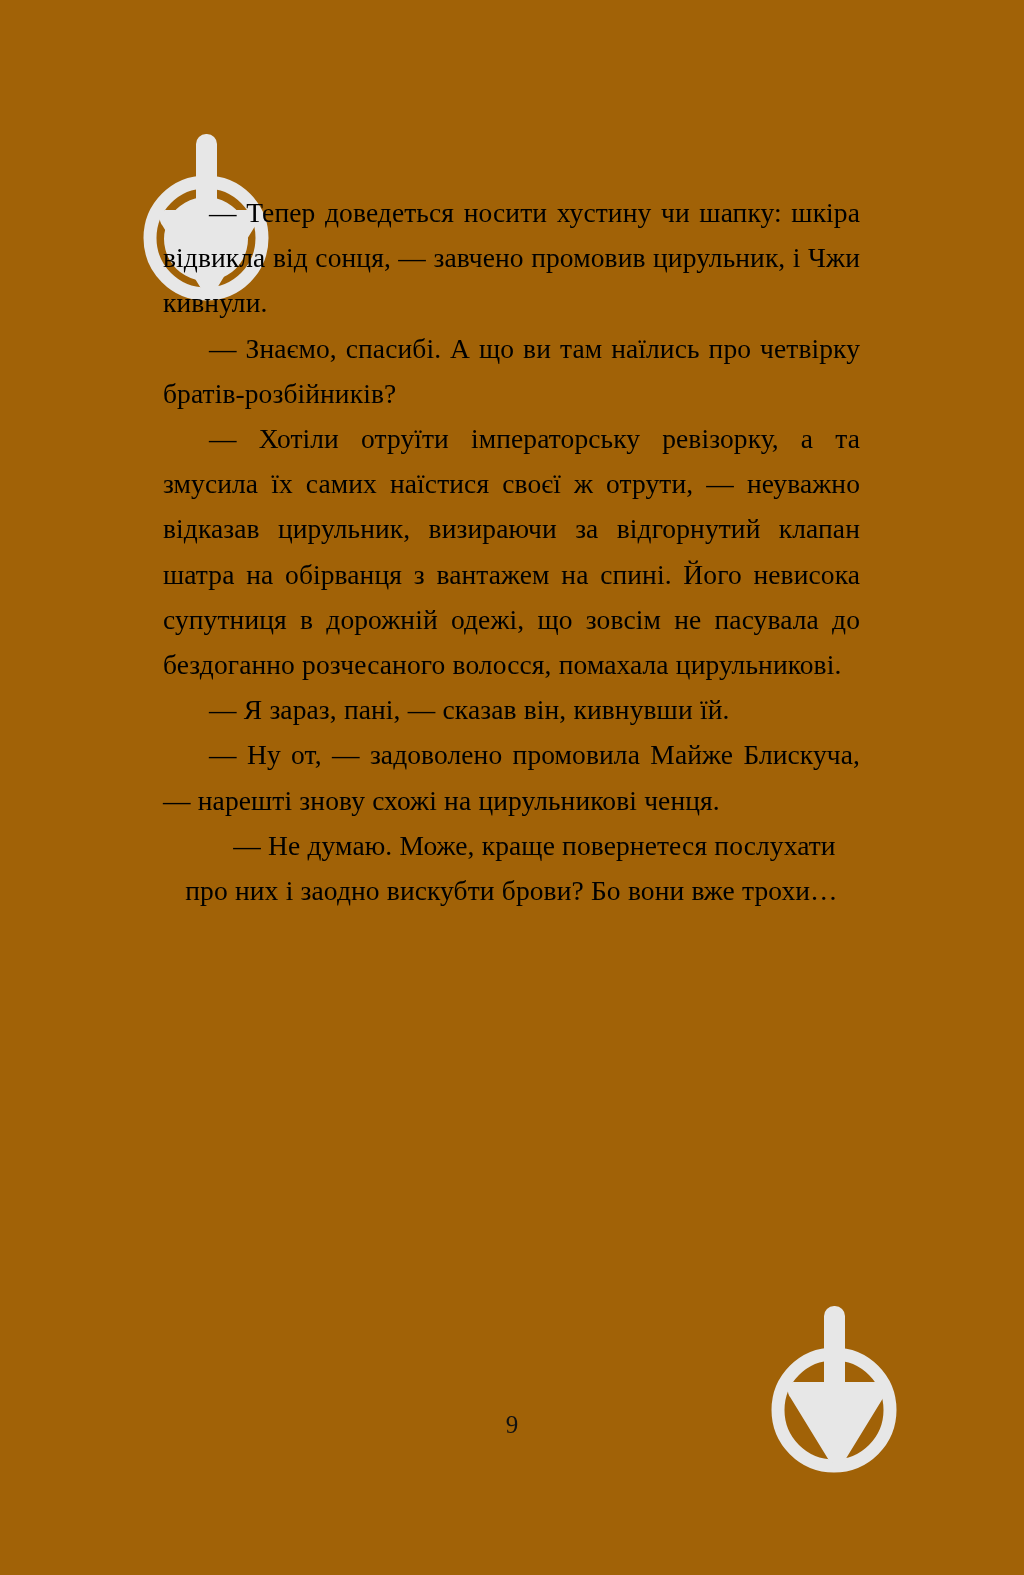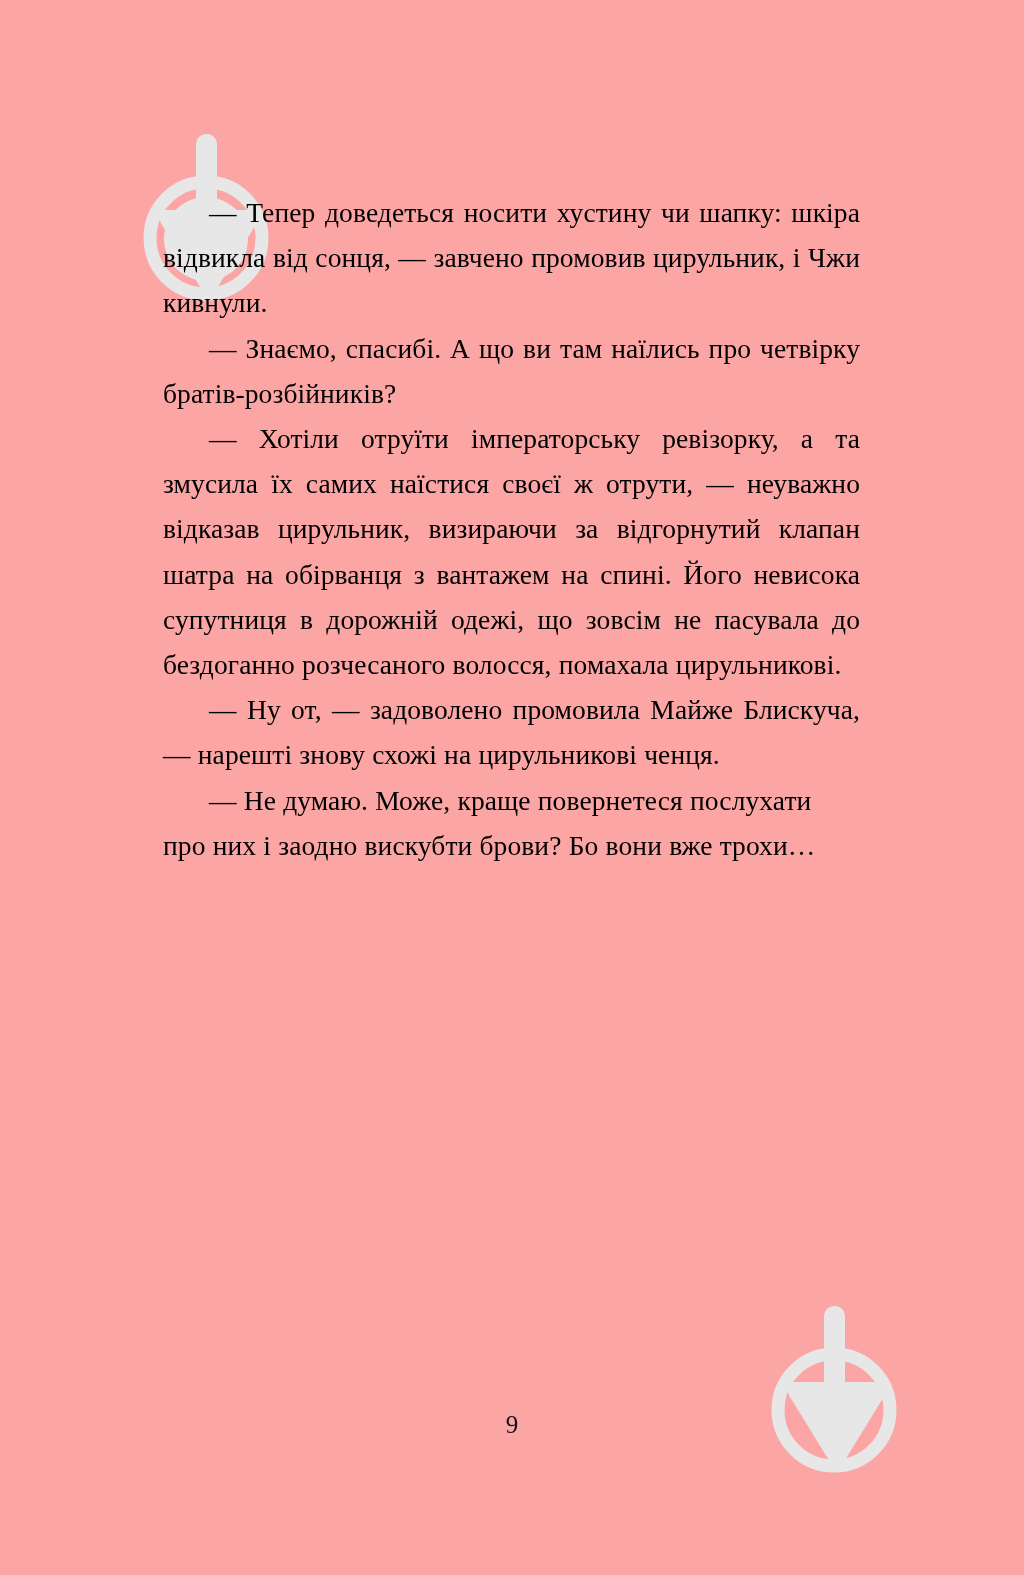--- a/index.html
+++ b/index.html
@@ -6,21 +6,21 @@
   html, body {
     margin: 0;
     padding: 0;
     background: #ffffff;
   }
 
   .page {
     position: relative;
     width: 1024px;
     height: 1575px;
-    background: #fca5a5;
+    background: #a16207;
     overflow: hidden;
     font-family: "Liberation Serif", "DejaVu Serif", serif;
   }
 
   
   .watermark {
     position: absolute;
     pointer-events: none;
     user-select: none;
   }
@@ -53,21 +53,21 @@
     text-justify: inter-word;
     text-indent: 46px;
     font-size: 27.5px;
     line-height: 45.2px;
     color: #000000;
     letter-spacing: 0.1px;
     word-spacing: 0.2px;
     hyphens: manual;
     -webkit-hyphens: manual;
   }
-  .para:last-child { text-align: left; }
+  .para:last-child { text-align: center; }
 
   
   .folio {
     position: absolute;
     left: 0;
     top: 1412px;
     width: 1024px;
     text-align: center;
     font-size: 25px;
     line-height: 1;
@@ -88,20 +88,21 @@
         <rect x="78" y="10" width="21" height="86" rx="10"></rect>
         <path d="M47 86 h82 a10 10 0 0 1 8.4 15.4 l-38 62 a10 10 0 0 1 -17 0 l-38 -62 A10 10 0 0 1 47 86 z"></path>
       </g>
     </svg>
   </div>
 
   <div class="textblock">
     <p class="para">— Тепер доведеться носити хустину чи шапку: шкіра відвикла від сонця, — завчено промовив цирульник, і Чжи кивнули.</p>
     <p class="para">— Знаємо, спасибі. А що ви там наїлись про четвірку братів-розбійників?</p>
     <p class="para">— Хотіли отруїти імператорську ревізорку, а та змусила їх самих наїстися своєї ж отрути, — неуважно відказав цирульник, визираючи за відгорнутий клапан шатра на обірванця з вантажем на спині. Його невисока супутниця в дорожній одежі, що зовсім не пасувала до бездоганно розчесаного волосся, помахала цирульникові.</p>
+    <p class="para">— Я зараз, пані, — сказав він, кивнувши їй.</p>
     <p class="para">— Ну от, — задоволено промовила Майже Блискуча, — нарешті знову схожі на цирульникові ченця.</p>
     <p class="para">— Не думаю. Може, краще повернетеся послухати про них і заодно вискубти брови? Бо вони вже трохи…</p>
   </div>
 
   <div class="watermark watermark--bottom-right">
     <svg viewBox="0 0 176 186" width="176" height="186" aria-hidden="true">
       <g fill="#e7e7e7">
         <circle cx="88" cy="114" r="56" fill="none" stroke="#e7e7e7" stroke-width="13"></circle>
         <rect x="78" y="10" width="21" height="86" rx="10"></rect>
         <path d="M47 86 h82 a10 10 0 0 1 8.4 15.4 l-38 62 a10 10 0 0 1 -17 0 l-38 -62 A10 10 0 0 1 47 86 z"></path>

